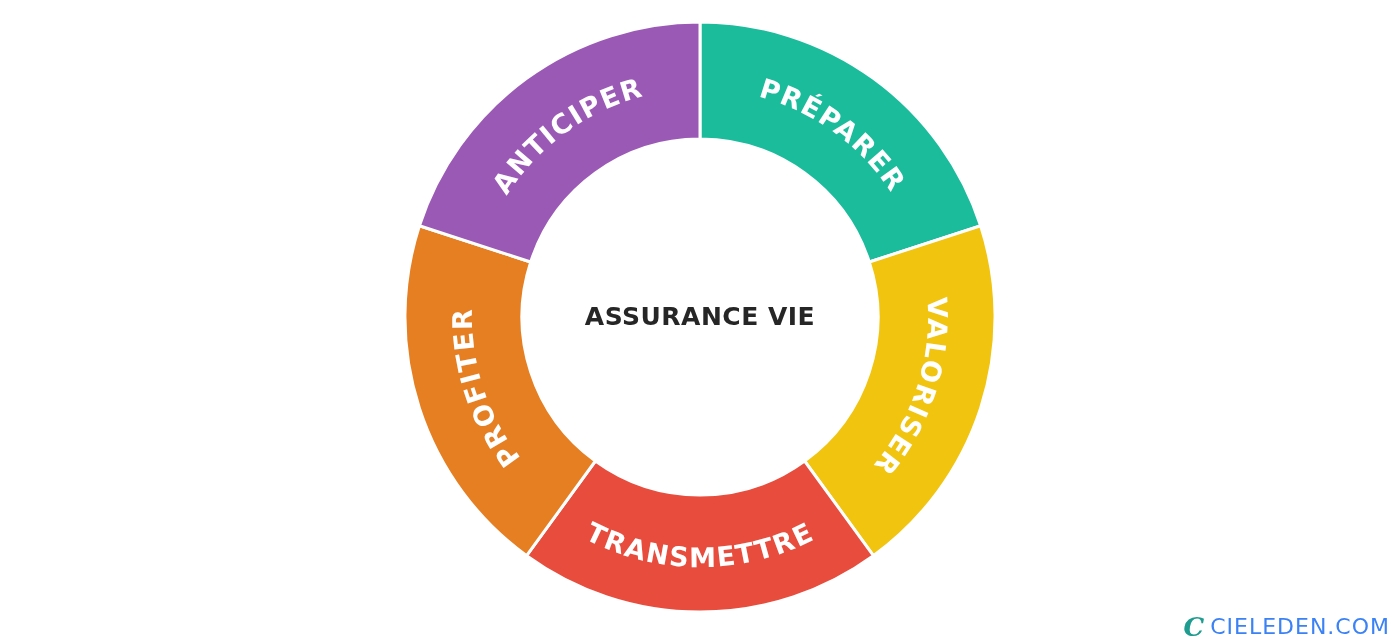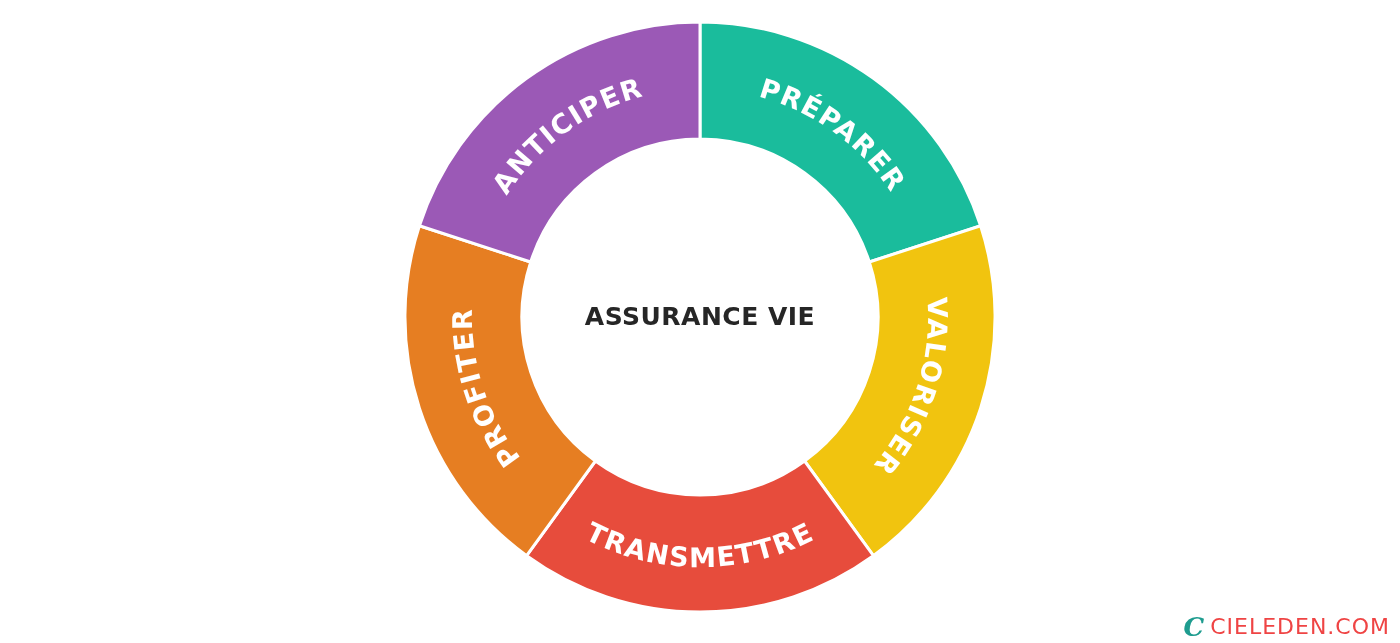--- a/index.html
+++ b/index.html
@@ -2,21 +2,21 @@
 <html><head>
   <meta charset="utf-8">
   <style>
     html, body { margin: 0; padding: 0; background: #ffffff; }
     body { width: 1400px; height: 643px; position: relative; overflow: hidden; font-family: "DejaVu Sans", "Liberation Sans", sans-serif; }
     #ring { position: absolute; left: 0; top: 0; width: 1400px; height: 643px; }
     .seg-label { fill: #ffffff; font-family: "DejaVu Sans", sans-serif; font-weight: bold; font-size: 27px; letter-spacing: 1.5px; }
     .center-label { fill: #262626; font-family: "DejaVu Sans", sans-serif; font-weight: bold; font-size: 25px; letter-spacing: 0.5px; }
     .brand { position: absolute; right: 10px; bottom: 2px; display: flex; align-items: center; gap: 6px; }
     .brand-icon { color: #1e9c8f; font-family: "DejaVu Serif", serif; font-style: italic; font-weight: bold; font-size: 26px; line-height: 28px; }
-    .brand-text { color: #ef4444; font-family: "DejaVu Sans", sans-serif; font-size: 22px; letter-spacing: 1px; line-height: 28px; }
+    .brand-text { color: #3b82f6; font-family: "DejaVu Sans", sans-serif; font-size: 22px; letter-spacing: 1px; line-height: 28px; }
   </style>
 </head>
 <body>
 
 <svg id="ring" viewBox="0 0 1400 643" xmlns="http://www.w3.org/2000/svg">
   <defs>
     <path id="tp-0" d="M 700 89 A 228 228 0 0 1 916.8 246.5"></path>
     <path id="tp-1" d="M 916.8 246.5 A 228 228 0 0 1 834.0 501.5"></path>
     <path id="tp-2" d="M 553.1 519.3 A 250 250 0 0 0 847.0 519.3"></path>
     <path id="tp-3" d="M 566.0 501.5 A 228 228 0 0 1 483.2 246.5"></path>

